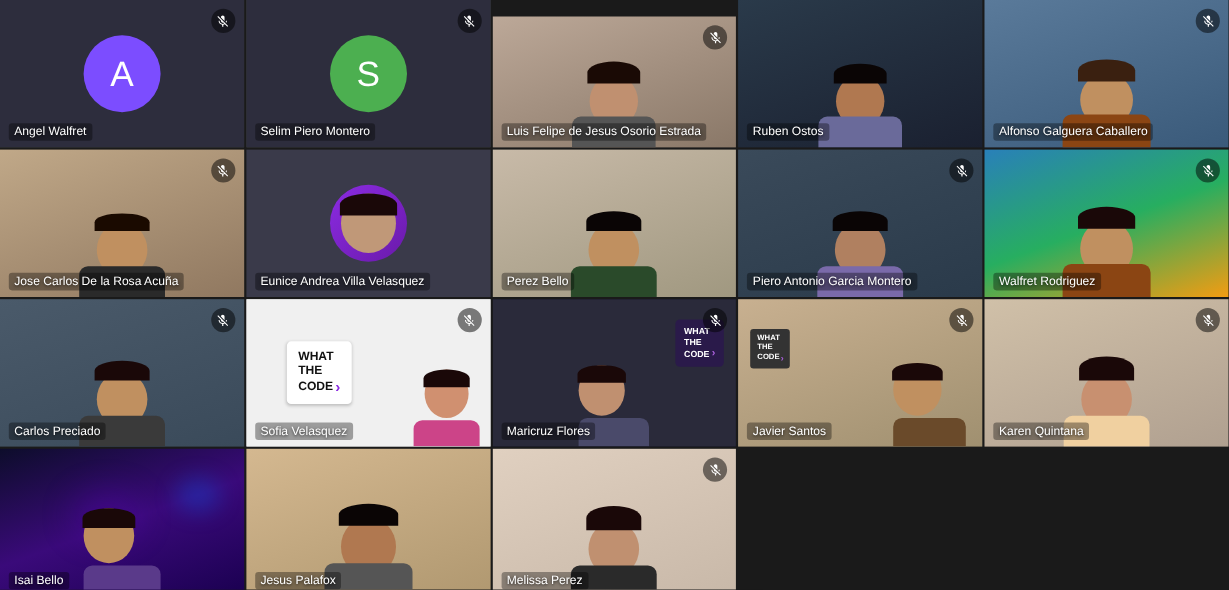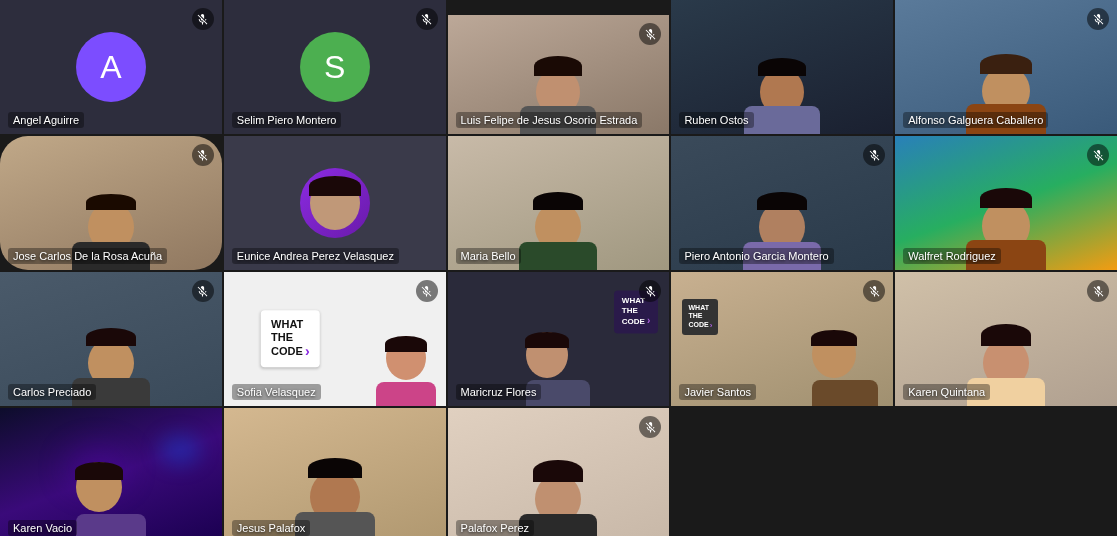--- a/index.html
+++ b/index.html
@@ -122,21 +122,21 @@
     <div class="tile-content">
       <div class="avatar-container" style="background:#2d2d3d;">
         <div class="avatar-circle" style="background:#7c4dff;">A</div>
       </div>
     </div>
     <div class="mic-icon">
       <svg viewBox="0 0 24 24" fill="white">
           <path d="M19 11h-1.7c0 .74-.16 1.43-.43 2.05l1.23 1.23c.56-.98.9-2.09.9-3.28zm-4.02.17c0-.06.02-.11.02-.17V5c0-1.66-1.34-3-3-3S9 3.34 9 5v.18l5.98 5.99zM4.27 3L3 4.27l6.01 6.01V11c0 1.66 1.33 3 2.99 3 .22 0 .44-.03.65-.08l1.66 1.66c-.71.33-1.5.52-2.31.52-2.76 0-5.3-2.1-5.3-5.1H5c0 3.41 2.72 6.23 6 6.72V21h2v-3.28c.91-.13 1.77-.45 2.54-.9L19.73 21 21 19.73 4.27 3z"></path>
         </svg>
     </div>
-    <div class="tile-name">Angel Aguirre</div>
+    <div class="tile-name">Angel Walfret</div>
   </div>
 
   <div class="tile p2">
     <div class="tile-content">
       <div class="avatar-container" style="background:#2d2d3d;">
         <div class="avatar-circle" style="background:#4caf50;">S</div>
       </div>
     </div>
     <div class="mic-icon">
       <svg viewBox="0 0 24 24" fill="white">
@@ -190,21 +190,21 @@
       </div>
     </div>
     <div class="mic-icon">
       <svg viewBox="0 0 24 24" fill="white">
           <path d="M19 11h-1.7c0 .74-.16 1.43-.43 2.05l1.23 1.23c.56-.98.9-2.09.9-3.28zm-4.02.17c0-.06.02-.11.02-.17V5c0-1.66-1.34-3-3-3S9 3.34 9 5v.18l5.98 5.99zM4.27 3L3 4.27l6.01 6.01V11c0 1.66 1.33 3 2.99 3 .22 0 .44-.03.65-.08l1.66 1.66c-.71.33-1.5.52-2.31.52-2.76 0-5.3-2.1-5.3-5.1H5c0 3.41 2.72 6.23 6 6.72V21h2v-3.28c.91-.13 1.77-.45 2.54-.9L19.73 21 21 19.73 4.27 3z"></path>
         </svg>
     </div>
     <div class="tile-name">Alfonso Galguera Caballero</div>
   </div>
 
-  <div class="tile" style="background:linear-gradient(160deg,#c0a888,#907860);border-radius:28px;">
+  <div class="tile" style="background:linear-gradient(160deg,#c0a888,#907860);">
     <div class="tile-content">
       <div style="position:absolute;bottom:0;width:100%;height:100%;display:flex;align-items:flex-end;justify-content:center;">
         <div style="position:relative;width:100%;height:100%;">
           <div style="position:absolute;bottom:18px;left:50%;transform:translateX(-50%);width:46px;height:50px;background:#c09060;border-radius:50%;"></div>
           <div style="position:absolute;bottom:60px;left:50%;transform:translateX(-50%);width:50px;height:16px;background:#1a0a00;border-radius:50% 50% 0 0;"></div>
           <div style="position:absolute;bottom:0;left:50%;transform:translateX(-50%);width:78px;height:28px;background:#2a2a2a;border-radius:8px 8px 0 0;"></div>
         </div>
       </div>
     </div>
     <div class="mic-icon">
@@ -218,34 +218,34 @@
   <div class="tile" style="background:#3a3a4a;">
     <div class="tile-content">
       <div style="display:flex;align-items:center;justify-content:center;width:100%;height:100%;">
         <div style="width:70px;height:70px;border-radius:50%;background:linear-gradient(135deg,#8b2be2,#6a1aaa);display:flex;align-items:center;justify-content:center;overflow:hidden;">
           <div style="width:50px;height:54px;background:#c09878;border-radius:50%;position:relative;">
             <div style="position:absolute;top:0;left:50%;transform:translateX(-50%);width:52px;height:20px;background:#1a0808;border-radius:50% 50% 0 0;"></div>
           </div>
         </div>
       </div>
     </div>
-    <div class="tile-name">Eunice Andrea Perez Velasquez</div>
+    <div class="tile-name">Eunice Andrea Villa Velasquez</div>
   </div>
 
   <div class="tile" style="background:linear-gradient(160deg,#c8baa8,#a09880);">
     <div class="tile-content">
       <div style="position:absolute;bottom:0;width:100%;height:100%;display:flex;align-items:flex-end;justify-content:center;">
         <div style="position:relative;width:100%;height:100%;">
           <div style="position:absolute;bottom:18px;left:50%;transform:translateX(-50%);width:46px;height:50px;background:#c09060;border-radius:50%;"></div>
           <div style="position:absolute;bottom:60px;left:50%;transform:translateX(-50%);width:50px;height:18px;background:#0a0505;border-radius:50% 50% 0 0;"></div>
           <div style="position:absolute;bottom:0;left:50%;transform:translateX(-50%);width:78px;height:28px;background:#2a4a2a;border-radius:8px 8px 0 0;"></div>
         </div>
       </div>
     </div>
-    <div class="tile-name">Maria Bello</div>
+    <div class="tile-name">Perez Bello</div>
   </div>
 
   <div class="tile" style="background:linear-gradient(160deg,#3a4a5a,#2a3a4a);">
     <div class="tile-content">
       <div style="position:absolute;bottom:0;width:100%;height:100%;display:flex;align-items:flex-end;justify-content:center;">
         <div style="position:relative;width:100%;height:100%;">
           <div style="position:absolute;bottom:18px;left:50%;transform:translateX(-50%);width:46px;height:50px;background:#b08060;border-radius:50%;"></div>
           <div style="position:absolute;bottom:60px;left:50%;transform:translateX(-50%);width:50px;height:18px;background:#0a0505;border-radius:50% 50% 0 0;"></div>
           <div style="position:absolute;bottom:0;left:50%;transform:translateX(-50%);width:78px;height:28px;background:#7a6aaa;border-radius:8px 8px 0 0;"></div>
         </div>
@@ -393,21 +393,21 @@
 
       <div style="position:absolute;top:30%;left:30%;width:60px;height:40px;background:rgba(100,0,200,0.3);border-radius:50%;filter:blur(15px);"></div>
       <div style="position:absolute;top:20%;right:10%;width:40px;height:30px;background:rgba(0,100,255,0.3);border-radius:50%;filter:blur(10px);"></div>
       <div style="position:absolute;bottom:0;left:50%;transform:translateX(-50%);">
         <div style="width:46px;height:50px;background:#c09060;border-radius:50%;position:relative;">
           <div style="position:absolute;top:0;left:50%;transform:translateX(-50%);width:48px;height:18px;background:#1a0808;border-radius:50% 50% 0 0;"></div>
         </div>
         <div style="width:70px;height:28px;background:#5a3a8a;border-radius:8px 8px 0 0;margin-top:2px;"></div>
       </div>
     </div>
-    <div class="tile-name">Karen Vacio</div>
+    <div class="tile-name">Isai Bello</div>
   </div>
 
   <div class="tile" style="background:linear-gradient(160deg,#d4b890,#b09870);">
     <div class="tile-content">
       <div style="position:absolute;bottom:0;width:100%;height:100%;display:flex;align-items:flex-end;justify-content:center;">
         <div style="position:relative;width:100%;height:100%;">
           <div style="position:absolute;bottom:18px;left:50%;transform:translateX(-50%);width:50px;height:54px;background:#b07850;border-radius:50%;"></div>
           <div style="position:absolute;bottom:64px;left:50%;transform:translateX(-50%);width:54px;height:20px;background:#0a0505;border-radius:50% 50% 0 0;"></div>
           <div style="position:absolute;bottom:0;left:50%;transform:translateX(-50%);width:80px;height:30px;background:#555;border-radius:8px 8px 0 0;"></div>
         </div>
@@ -424,16 +424,16 @@
           <div style="position:absolute;bottom:60px;left:50%;transform:translateX(-50%);width:50px;height:22px;background:#1a0808;border-radius:50% 50% 0 0;"></div>
           <div style="position:absolute;bottom:0;left:50%;transform:translateX(-50%);width:78px;height:28px;background:#2a2a2a;border-radius:8px 8px 0 0;"></div>
         </div>
       </div>
     </div>
     <div class="mic-icon">
       <svg viewBox="0 0 24 24" fill="white">
           <path d="M19 11h-1.7c0 .74-.16 1.43-.43 2.05l1.23 1.23c.56-.98.9-2.09.9-3.28zm-4.02.17c0-.06.02-.11.02-.17V5c0-1.66-1.34-3-3-3S9 3.34 9 5v.18l5.98 5.99zM4.27 3L3 4.27l6.01 6.01V11c0 1.66 1.33 3 2.99 3 .22 0 .44-.03.65-.08l1.66 1.66c-.71.33-1.5.52-2.31.52-2.76 0-5.3-2.1-5.3-5.1H5c0 3.41 2.72 6.23 6 6.72V21h2v-3.28c.91-.13 1.77-.45 2.54-.9L19.73 21 21 19.73 4.27 3z"></path>
         </svg>
     </div>
-    <div class="tile-name">Palafox Perez</div>
+    <div class="tile-name">Melissa Perez</div>
   </div>
 
 </div>
 
 </body></html>

